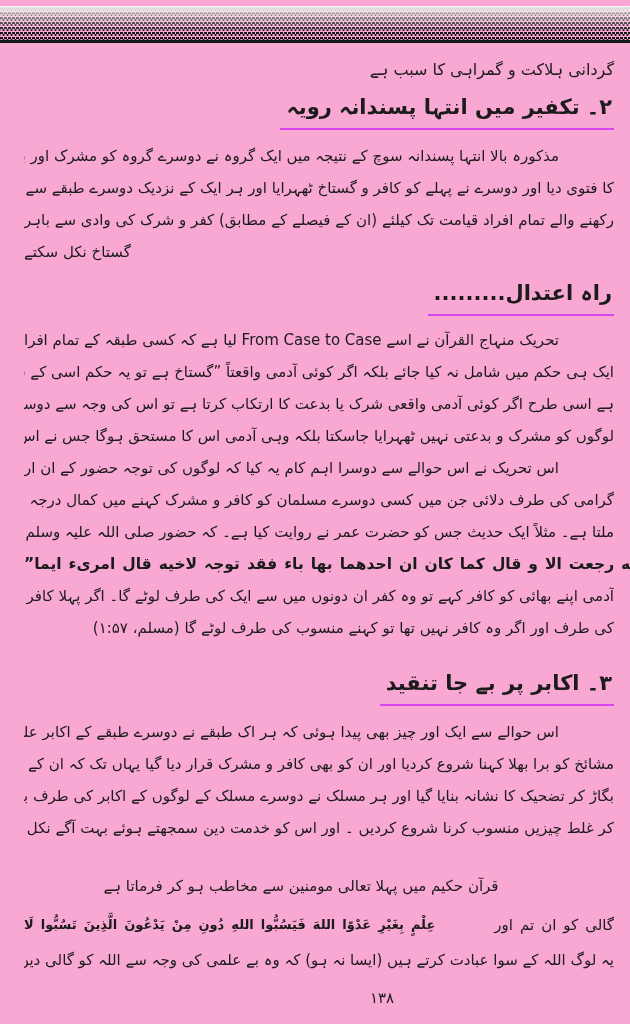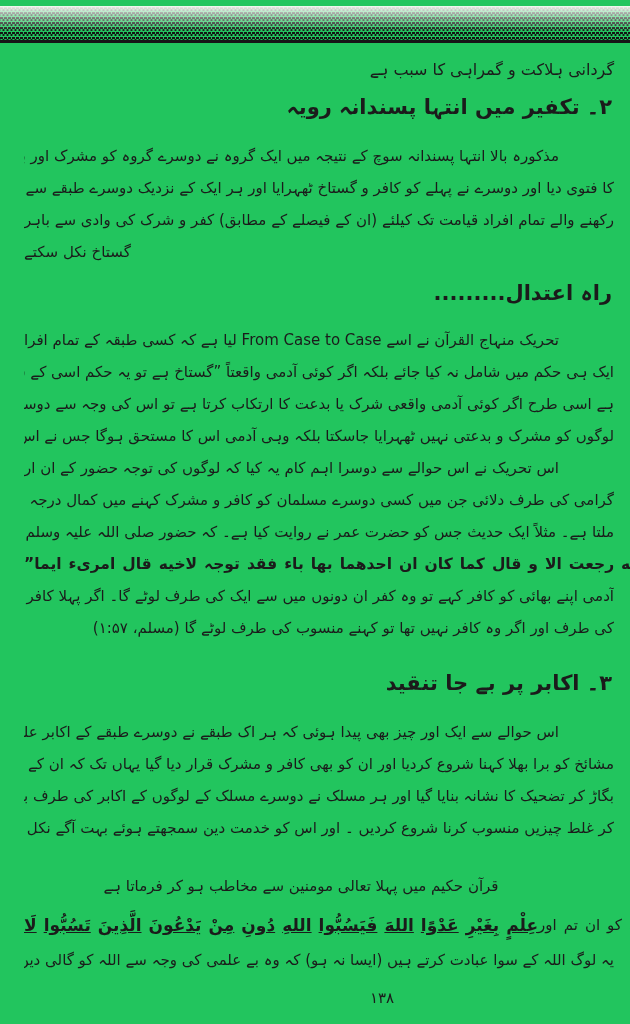--- a/index.html
+++ b/index.html
@@ -4,21 +4,21 @@
 <style>
   html,body{margin:0;padding:0;}
   body{
     background:#777;
     font-family:"DejaVu Sans",sans-serif;
   }
   .page{
     position:relative;
     width:630px;height:1024px;
     margin:0 auto;
-    background:#22c55e;
+    background:#f9a8d4;
     color:#1b1b1b;
     overflow:hidden;
     box-sizing:border-box;
   }
   
   .halftone{
     position:absolute;top:6px;left:0;right:0;height:34px;
     background-image:
       linear-gradient(to bottom, rgba(252,251,248,0.95) 0%, rgba(252,251,248,0.45) 35%, rgba(252,251,248,0) 75%),
       radial-gradient(circle at 1.5px 2px, #141414 1.15px, transparent 1.45px),
@@ -29,40 +29,40 @@
   }
   .content{
     position:absolute;top:40px;left:0;right:0;bottom:0;
     padding:0 16px 0 24px;
     direction:rtl;
     font-size:15px;
     line-height:32px;
   }
   .cont-line{margin-top:14px;text-align:right;font-size:16px;}
   .heading{margin-top:6px;text-align:right;font-weight:bold;font-size:21px;line-height:30px;}
-  .heading .hwrap{display:inline-block;border-bottom:2px solid #22c55e;padding:0 2px 6px 6px;text-align:center;}
+  .heading .hwrap{display:inline-block;border-bottom:2px solid #d946ef;padding:0 2px 6px 6px;text-align:center;}
   .hd-dots{letter-spacing:1px;font-weight:bold;}
   .para{margin:0;}
   .line{text-align:justify;text-align-last:justify;white-space:nowrap;overflow:hidden;}
   .line.first{text-indent:55px;}
   .line.flush-left{text-align:left;text-align-last:left;}
   .line.flush-right{text-align:right;text-align-last:right;}
   .mt10{margin-top:10px;} .mt8{margin-top:8px;} .mt12{margin-top:24px;}
   .p4-last{padding-left:36px;}
   .quran-intro{margin-top:26px;text-align:center;position:relative;left:-18px;white-space:nowrap;}
   
   .rev-line{
     display:flex;direction:ltr;justify-content:space-between;align-items:flex-end;
     white-space:nowrap;margin-top:0;
   }
   .wordset{display:flex;direction:ltr;gap:7px;}
   .wordset.arabic-bold{font-weight:bold;}
   .hadith-line .wordset.arabic-bold{font-size:15.5px;}
   .verse-line{margin-top:4px;line-height:38px;}
-  .verse-line .wordset.arabic-bold{font-size:17px;text-decoration:underline;}
+  .verse-line .wordset.arabic-bold{font-size:13px;}
   .pageno{margin:6px 0 0 0;direction:ltr;text-align:left;padding-left:346px;font-size:15px;letter-spacing:2px;}
 </style>
 </head>
 <body>
 
 <div class="page">
 
   <div class="halftone"></div>
 
   <div class="content">

